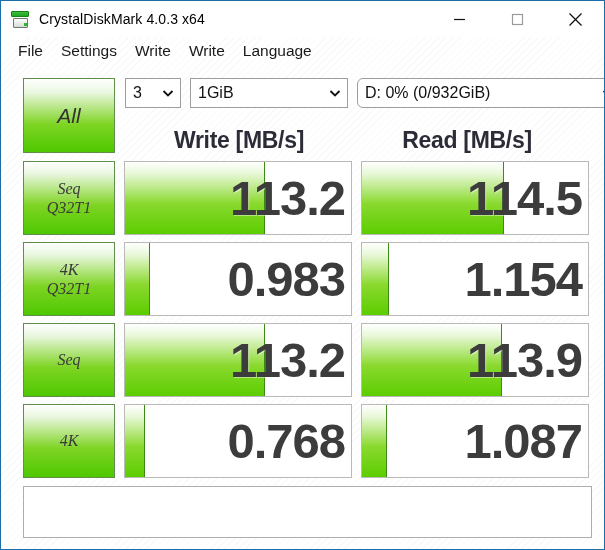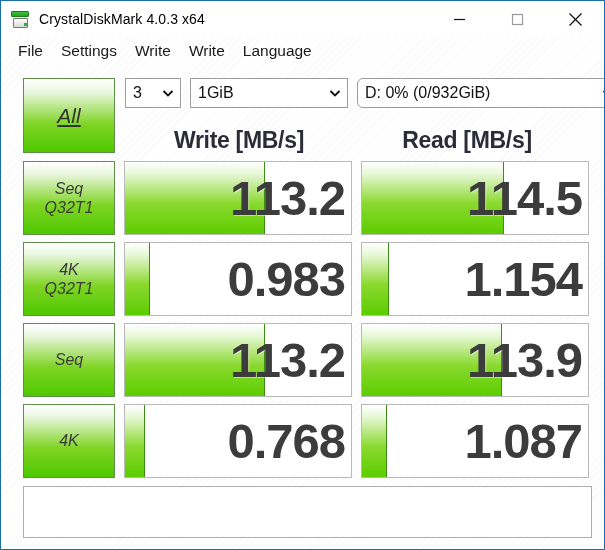--- a/index.html
+++ b/index.html
@@ -133,21 +133,20 @@
     box-sizing: border-box;
     border: 1px solid #5f8f4a;
     background: linear-gradient(to bottom, #ffffff 0%, #eaf7e0 18%, #7fd424 62%, #4ec800 100%);
     display: flex;
     align-items: center;
     justify-content: center;
     font-size: 21px;
     font-style: italic;
     color: #333333;
     cursor: pointer;
-    text-decoration: underline;
   }
 
   .dropdowns {
     position: absolute;
     left: 124px;
     top: 11px;
     display: flex;
     gap: 9px;
   }
   .dd {
@@ -214,20 +213,21 @@
     flex-direction: column;
     align-items: center;
     justify-content: center;
     line-height: 1.2;
     cursor: pointer;
   }
   .row-label span {
     font-size: 16px;
     color: #3a3a3a;
     font-style: italic;
+    font-family: Liberation Serif, serif;
   }
 
   .score-cell {
     position: relative;
     width: 228px;
     flex: none;
     margin-left: 9px;
     box-sizing: border-box;
     border: 1px solid #b9b9b9;
     background: #ffffff;

